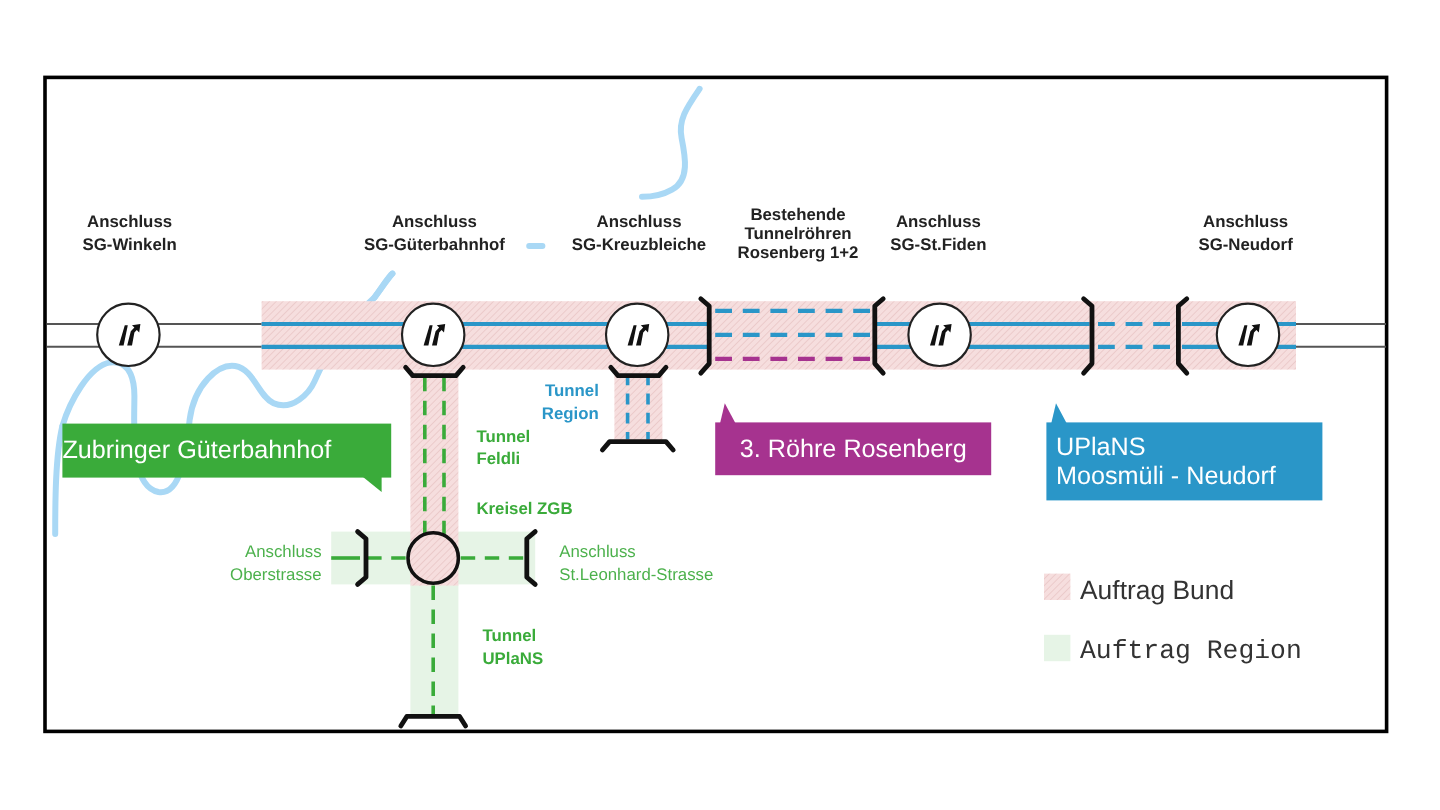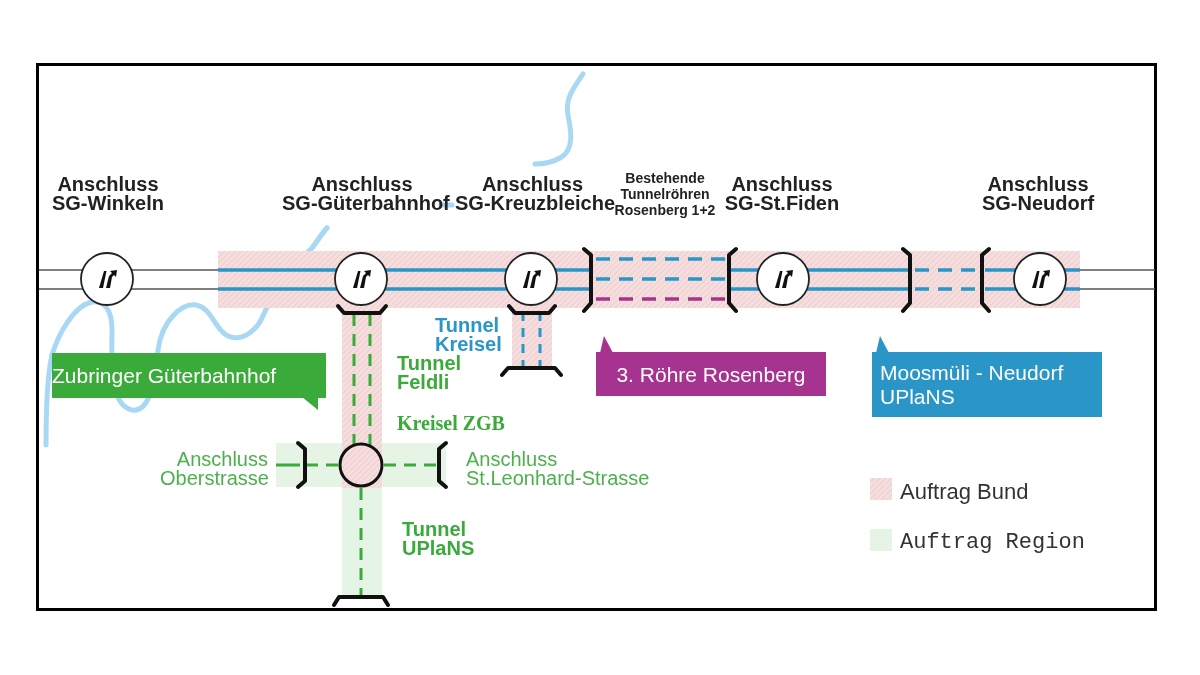--- a/index.html
+++ b/index.html
@@ -1,18 +1,18 @@
 <!DOCTYPE html>
 <html><head>
 <meta charset="utf-8">
 <style>
   html,body{margin:0;padding:0;background:#ffffff;}
   body{width:1200px;height:675px;position:relative;overflow:hidden;font-family:"Liberation Sans",sans-serif;}
   #diagram{position:absolute;left:0;top:0;width:1200px;height:675px;}
-  .lbl{position:absolute;text-align:center;font-weight:bold;color:#222;font-size:20px;line-height:19px;white-space:nowrap;}
+  .lbl{position:absolute;text-align:center;font-weight:bold;color:#222;font-size:14px;line-height:19px;white-space:nowrap;}
   .lbl-small{font-size:14px;line-height:16px;}
   .gb{color:#3aab3a;font-weight:bold;}
   .gn{color:#4cb14c;font-weight:normal;}
   .b{color:#2a96c8;}
   .callout{position:absolute;color:#ffffff;font-size:21px;line-height:24px;white-space:nowrap;}
   .legend-item{position:absolute;display:flex;align-items:center;font-size:22px;color:#333;}
 </style>
 </head>
 <body>
 
@@ -173,48 +173,48 @@
 </div>
 
 <div class="lbl lbl-small" style="left:605px;top:170px;width:120px;">
   <div>Bestehende</div>
   <div>Tunnelröhren</div>
   <div>Rosenberg 1+2</div>
 </div>
 
 <div class="lbl b" style="left:435px;top:316px;width:64px;text-align:right;">
   <div>Tunnel</div>
-  <div>Kreisel</div>
+  <div>Region</div>
 </div>
 <div class="lbl gb" style="left:397px;top:354px;width:80px;text-align:left;">
   <div>Tunnel</div>
   <div>Feldli</div>
 </div>
-<div class="lbl gb" style="left:397px;top:414px;width:100px;text-align:center;font-family:Liberation Serif, serif;">
+<div class="lbl gb" style="left:397px;top:414px;width:100px;text-align:left;">
   <span>Kreisel ZGB</span>
 </div>
 <div class="lbl gb" style="left:402px;top:520px;width:80px;text-align:left;">
   <div>Tunnel</div>
   <div>UPlaNS</div>
 </div>
 
 <div class="lbl gn" style="left:160px;top:450px;width:108px;text-align:right;">
   <div>Anschluss</div>
   <div>Oberstrasse</div>
 </div>
 <div class="lbl gn" style="left:466px;top:450px;width:160px;text-align:left;">
   <div>Anschluss</div>
   <div>St.Leonhard-Strasse</div>
 </div>
 
 <div class="callout" style="left:52px;top:364px;width:238px;">Zubringer Güterbahnhof</div>
 <div class="callout" style="left:596px;top:363px;width:230px;text-align:center;">3. Röhre Rosenberg</div>
 <div class="callout" style="left:880px;top:361px;width:220px;">
+  <div>UPlaNS</div>
   <div>Moosmüli - Neudorf</div>
-  <div>UPlaNS</div>
 </div>
 
 <div class="legend-item" style="left:900px;top:479px;">
   <span>Auftrag Bund</span>
 </div>
 <div class="legend-item" style="left:900px;top:530px;font-family:Liberation Mono, monospace;">
   <span>Auftrag Region</span>
 </div>
 
 </body></html>

